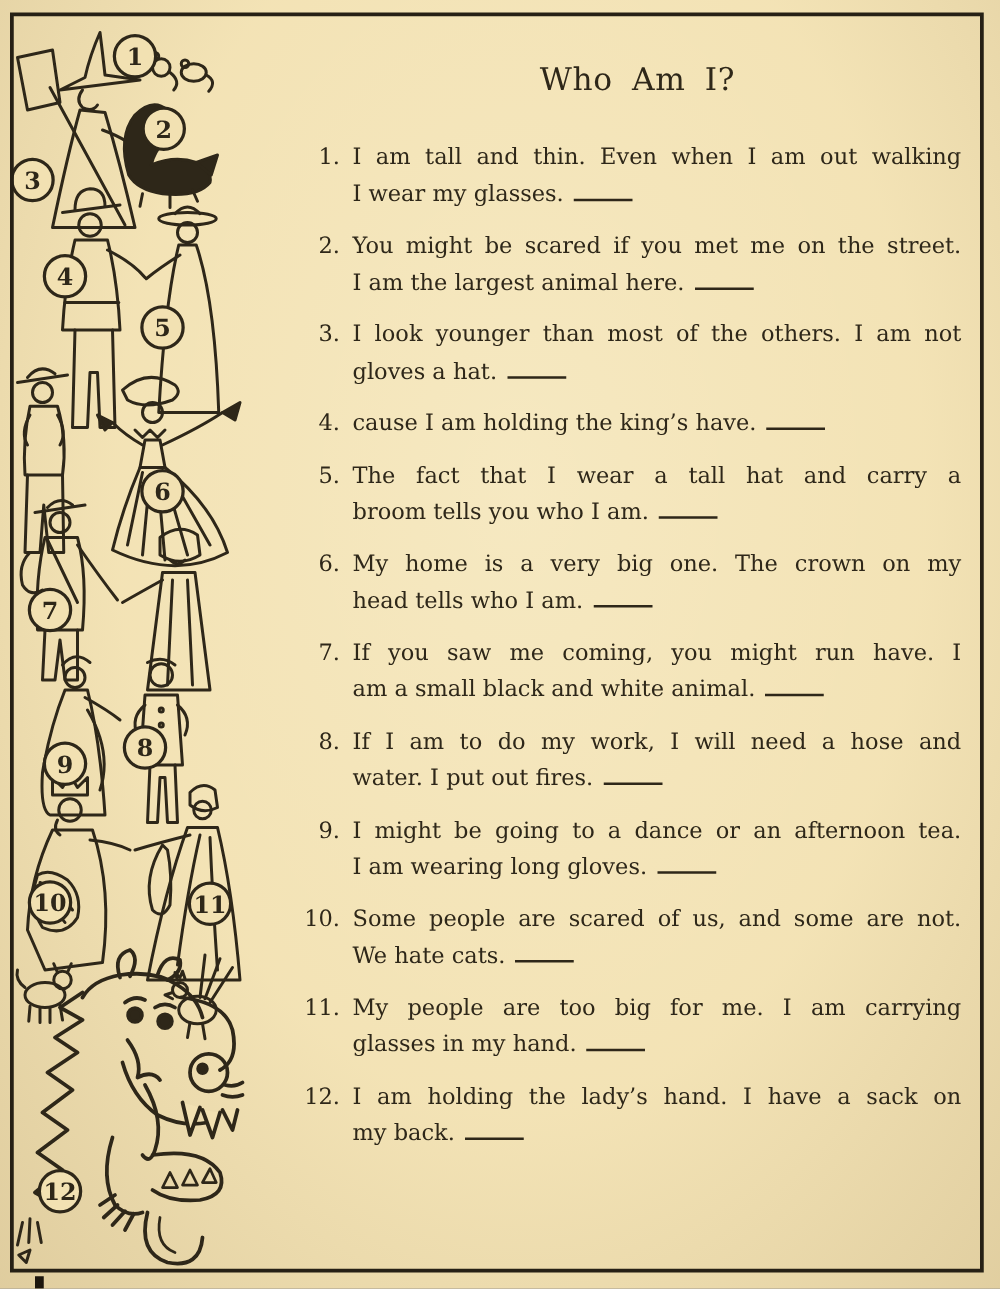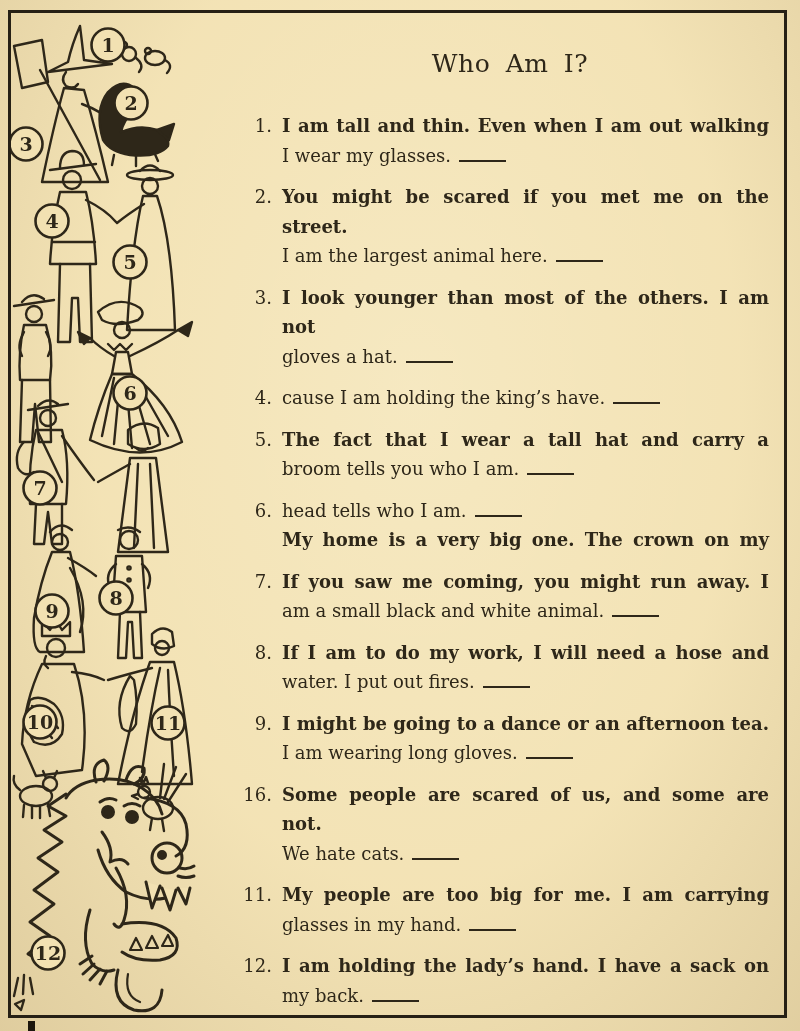--- a/index.html
+++ b/index.html
@@ -22,21 +22,21 @@
   .content{position:absolute;left:240px;top:0;width:540px;}
   .title{
     margin:49px 0 0 0;text-align:center;
     font-size:25px;line-height:30px;font-weight:normal;
     word-spacing:7px;letter-spacing:0.5px;
   }
   .qlist{margin-top:32px;}
   .q-row{display:flex;margin-bottom:12px;}
   .q-num{flex:none;width:42px;padding-right:10px;box-sizing:border-box;text-align:right;font-size:18px;line-height:29.5px;}
   .q-text{width:487px;font-size:18px;line-height:29.5px;}
-  .q-line.just{text-align:justify;text-align-last:justify;font-weight:bold;}
+  .q-line.just{text-align:justify;text-align-last:justify;}
   .blank{
     display:inline-block;width:47px;height:5px;
     border-bottom:2px solid #2e2719;margin-left:8px;
   }
   .scan-mark{position:absolute;background:#1c160d;}
 </style>
 </head>
 <body>
 
 <div class="page">
@@ -293,47 +293,47 @@
         <div class="q-row">
           <div class="q-num">5.</div>
           <div class="q-text">
             <div class="q-line just"><span>The fact that I wear a tall hat and carry a</span></div>
             <div class="q-line"><span>broom tells you who I am.</span><span class="blank"></span></div>
           </div>
         </div>
         <div class="q-row">
           <div class="q-num">6.</div>
           <div class="q-text">
+            <div class="q-line just"><span>My home is a very big one. The crown on my</span></div>
             <div class="q-line"><span>head tells who I am.</span><span class="blank"></span></div>
-            <div class="q-line just"><span>My home is a very big one. The crown on my</span></div>
           </div>
         </div>
         <div class="q-row">
           <div class="q-num">7.</div>
           <div class="q-text">
-            <div class="q-line just"><span>If you saw me coming, you might run away. I</span></div>
+            <div class="q-line just"><span>If you saw me coming, you might run have. I</span></div>
             <div class="q-line"><span>am a small black and white animal.</span><span class="blank"></span></div>
           </div>
         </div>
         <div class="q-row">
           <div class="q-num">8.</div>
           <div class="q-text">
             <div class="q-line just"><span>If I am to do my work, I will need a hose and</span></div>
             <div class="q-line"><span>water. I put out fires.</span><span class="blank"></span></div>
           </div>
         </div>
         <div class="q-row">
           <div class="q-num">9.</div>
           <div class="q-text">
             <div class="q-line just"><span>I might be going to a dance or an afternoon tea.</span></div>
             <div class="q-line"><span>I am wearing long gloves.</span><span class="blank"></span></div>
           </div>
         </div>
         <div class="q-row">
-          <div class="q-num">16.</div>
+          <div class="q-num">10.</div>
           <div class="q-text">
             <div class="q-line just"><span>Some people are scared of us, and some are not.</span></div>
             <div class="q-line"><span>We hate cats.</span><span class="blank"></span></div>
           </div>
         </div>
         <div class="q-row">
           <div class="q-num">11.</div>
           <div class="q-text">
             <div class="q-line just"><span>My people are too big for me. I am carrying</span></div>
             <div class="q-line"><span>glasses in my hand.</span><span class="blank"></span></div>

